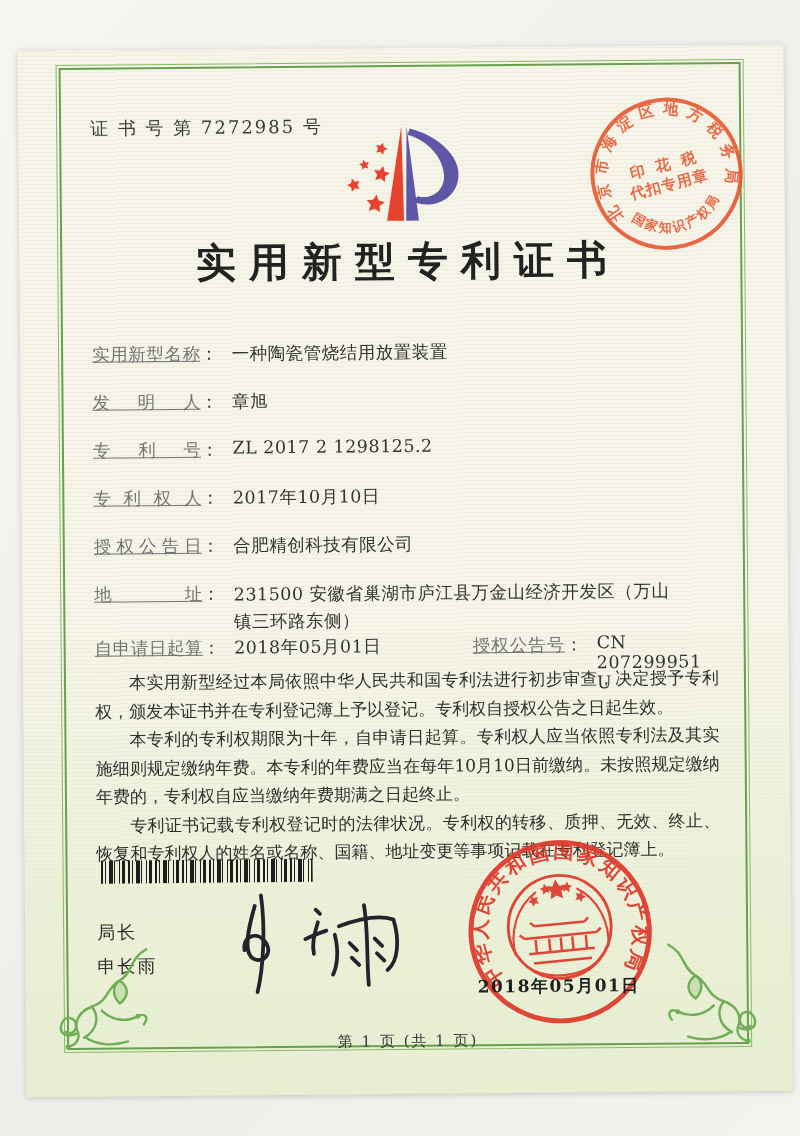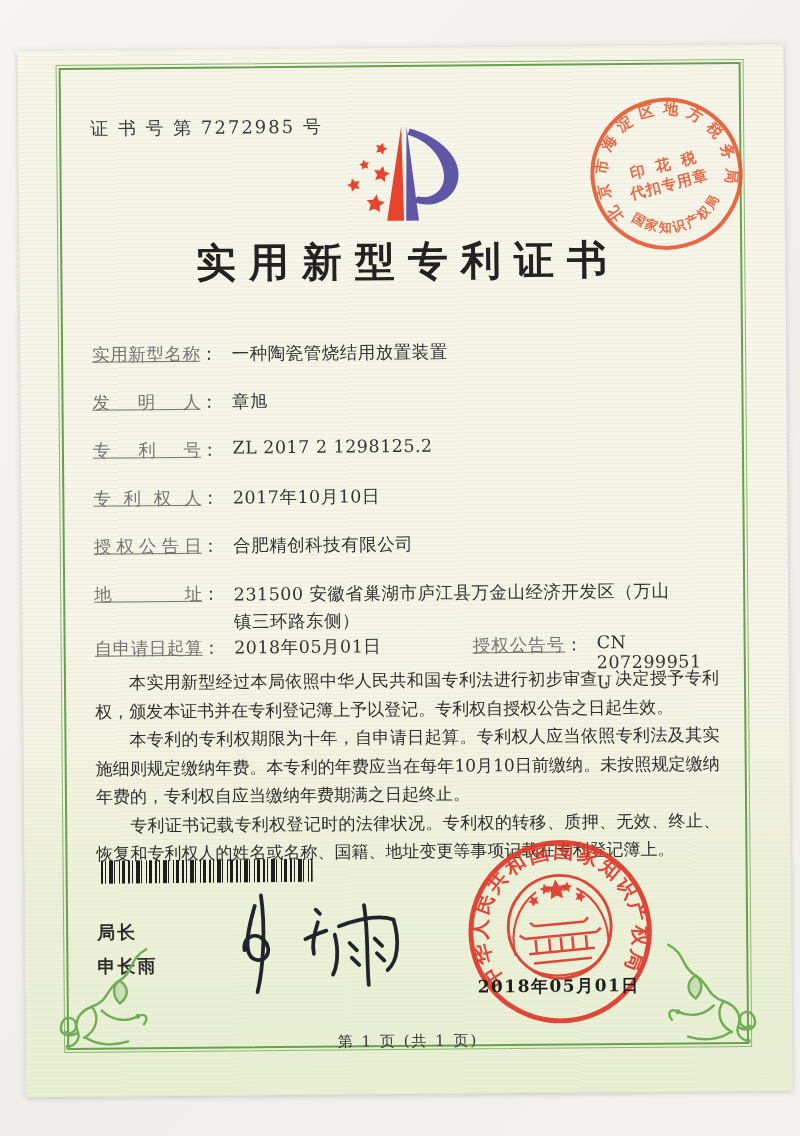--- a/index.html
+++ b/index.html
@@ -61,21 +61,21 @@
   .barcode {
     position:absolute; left:76px; top:810px; width:212px; height:23px;
     background:repeating-linear-gradient(90deg,
       #1d1d1d 0 2px, transparent 2px 4px,
       #1d1d1d 4px 5px, transparent 5px 8px,
       #1d1d1d 8px 12px, transparent 12px 13px,
       #1d1d1d 13px 14px, transparent 14px 18px,
       #1d1d1d 18px 19px, transparent 19px 21px,
       #1d1d1d 21px 24px, transparent 24px 27px);
   }
-  .official { position:absolute; left:72px; font-size:18px; letter-spacing:2px; color:#2d2d2d;font-weight:bold; }
+  .official { position:absolute; left:72px; font-size:18px; letter-spacing:2px; color:#2d2d2d; }
   .official-title { top:870px; } .official-name { top:904px; }
   .signature { position:absolute; left:192px; top:842px; width:210px; height:105px; }
   .seal { position:absolute; left:438px; top:788px; width:194px; height:194px; opacity:.92; }
   .seal-date {
     position:absolute; left:452px; top:928px; width:190px;
     font-size:17px; font-weight:600; letter-spacing:1.5px; color:#1e1e1e; z-index:5;
   }
   .tax-stamp { position:absolute; left:568px; top:48px; width:160px; height:160px; transform:rotate(-14deg); opacity:.88; }
   .page-footer {
     position:absolute; left:38px; top:984px; width:688px;

